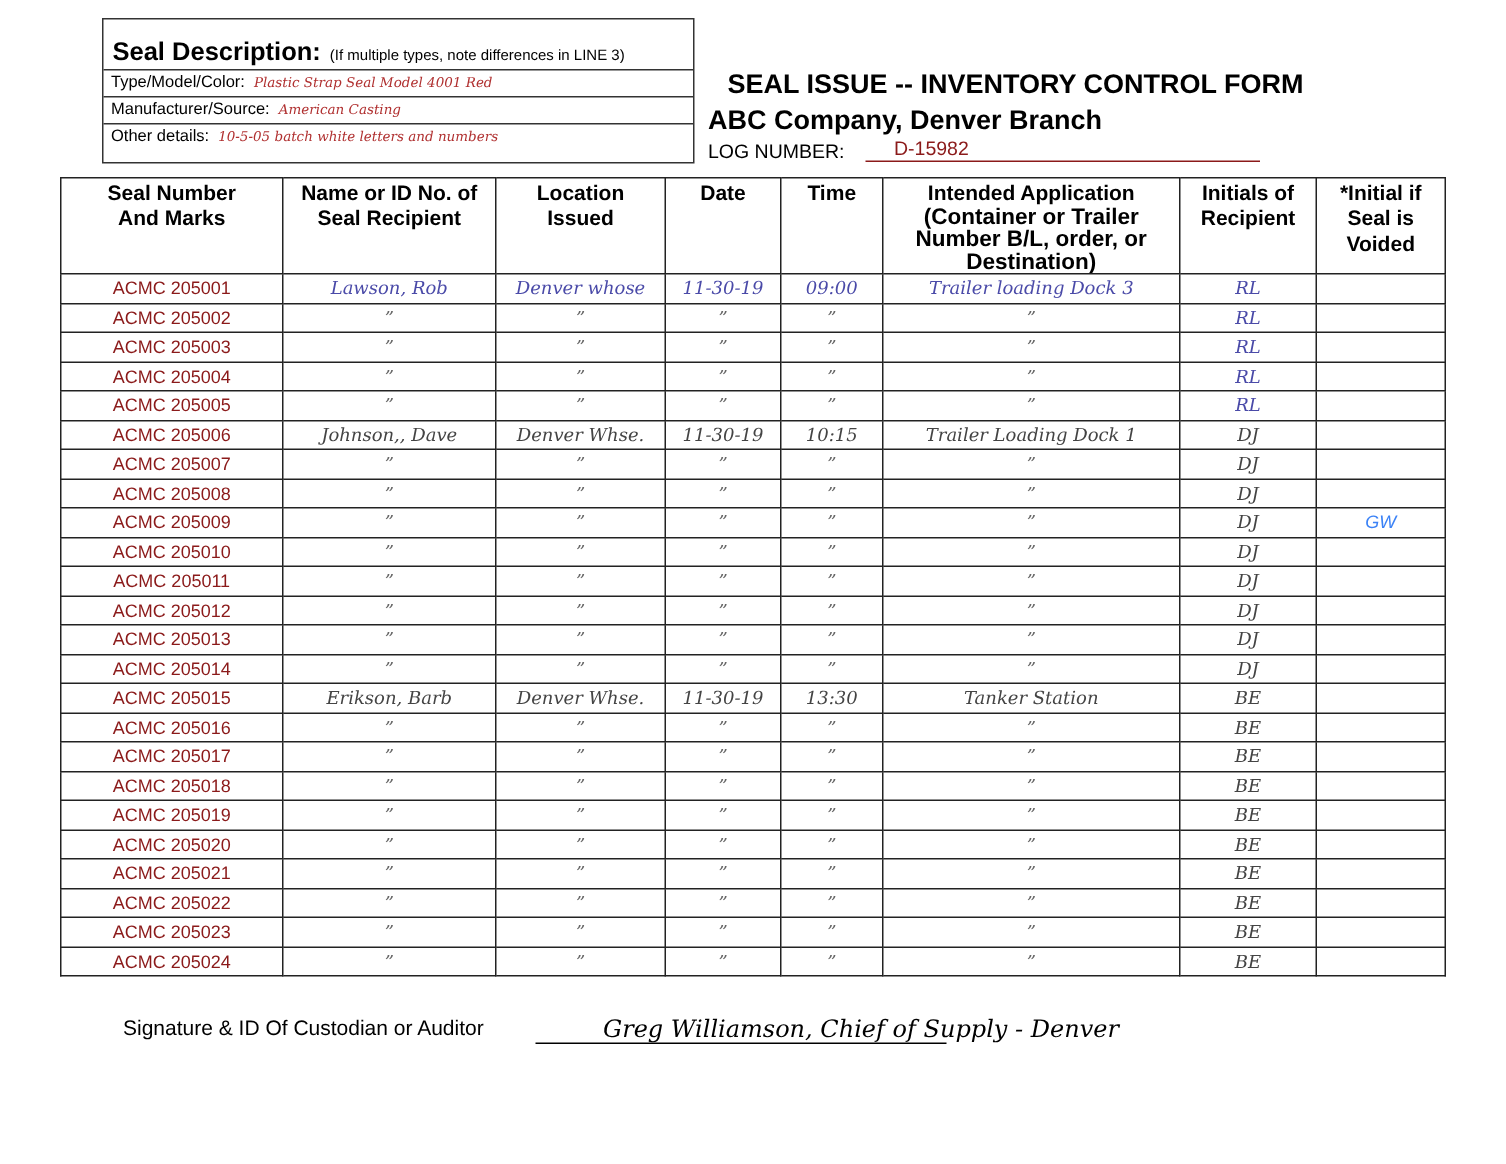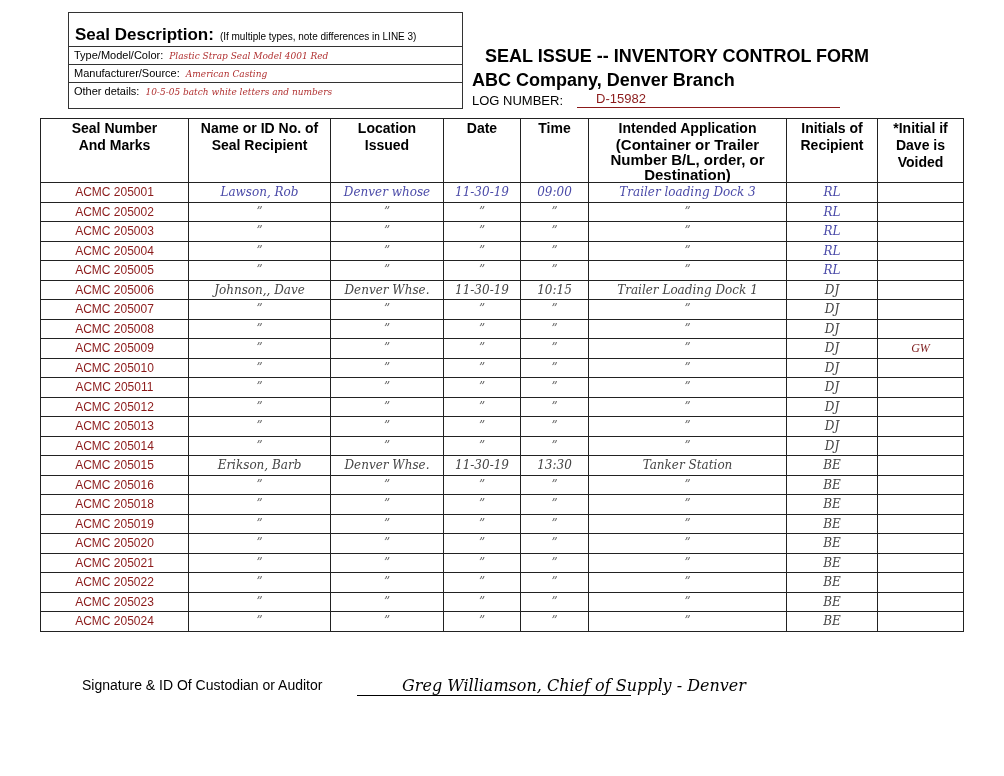--- a/index.html
+++ b/index.html
@@ -17,21 +17,21 @@
   .log-value { position:absolute; left:577px; top:91px; width:263px; border-bottom:1.5px solid #8b1a1a; color:#8b1a1a; font-size:13px; padding-left:19px; box-sizing:border-box; height:17px; }
   table.log { position:absolute; left:40px; top:118px; border-collapse:collapse; table-layout:fixed;border-radius:13px; }
   table.log th, table.log td { border:1.3px solid #222; padding:0; text-align:center; overflow:hidden; white-space:nowrap; }
   table.log th { font-size:14px; font-weight:bold; line-height:17px; vertical-align:top; height:52px; padding-top:1px; }
   table.log th .sub { font-size:15px; line-height:15px; display:block; }
   table.log td { height:18.5px; font-size:12px; }
   td.seal { color:#8b1a1a; font-size:12.5px; }
   td.hw { font-family:"DejaVu Serif", serif; font-style:italic; font-size:9.5px; color:#444; }
   td.hw.blue { color:#4a4aa8; }
   td.ditto { font-size:8px; color:#666; }
-  td.void { font-family:Liberation Serif, serif; font-style:italic; font-size:11px; color:#7f1d1d; }
+  td.void { font-family:Liberation Sans, sans-serif; font-style:italic; font-size:11px; color:#3b82f6; }
   .sig-label { position:absolute; left:82px; top:677px; font-size:14px; white-space:nowrap; }
   .sig-line { position:absolute; left:357px; top:678px; width:274px; border-bottom:1.8px solid #000; height:17px; }
   .sig-value { position:absolute; left:402px; top:676px; font-family:"DejaVu Serif", serif; font-style:italic; font-size:16px; white-space:nowrap; }
 </style>
 </head>
 <body>
 
 <div class="desc-box">
   <div class="desc-title-row">
     <span class="desc-title"><span>Seal Description:</span><span class="desc-note">(If multiple types, note differences in LINE 3)</span></span>
@@ -65,21 +65,21 @@
   </colgroup>
   <thead>
     <tr>
       <th style="white-space:normal;padding-left:22px;padding-right:22px;"><span>Seal Number And Marks</span></th>
       <th style="white-space:normal;padding:1px 4px 0;"><span>Name or ID No. of Seal Recipient</span></th>
       <th style="white-space:normal;padding:1px 20px 0;"><span>Location Issued</span></th>
       <th><span>Date</span></th>
       <th><span>Time</span></th>
       <th style="white-space:normal;"><span>Intended Application</span><span class="sub" style="padding:0 10px;">(Container or Trailer Number B/L, order, or Destination)</span></th>
       <th style="white-space:normal;padding:1px 6px 0;"><span>Initials of Recipient</span></th>
-      <th style="white-space:normal;padding:1px 8px 0;"><span>*Initial if Dave is Voided</span></th>
+      <th style="white-space:normal;padding:1px 8px 0;"><span>*Initial if Seal is Voided</span></th>
     </tr>
   </thead>
   <tbody id="log-body">
       <tr>
         <td class="seal">ACMC 205001</td>
         <td class="hw blue">Lawson, Rob</td>
         <td class="hw blue">Denver whose</td>
         <td class="hw blue">11-30-19</td>
         <td class="hw blue">09:00</td>
         <td class="hw blue">Trailer loading Dock 3</td>
@@ -230,20 +230,30 @@
         <td class="seal">ACMC 205016</td>
         <td class="hw ditto">”</td>
         <td class="hw ditto">”</td>
         <td class="hw ditto">”</td>
         <td class="hw ditto">”</td>
         <td class="hw ditto">”</td>
         <td class="hw">BE</td>
         <td class="void"></td>
       </tr>
       <tr>
+        <td class="seal">ACMC 205017</td>
+        <td class="hw ditto">”</td>
+        <td class="hw ditto">”</td>
+        <td class="hw ditto">”</td>
+        <td class="hw ditto">”</td>
+        <td class="hw ditto">”</td>
+        <td class="hw">BE</td>
+        <td class="void"></td>
+      </tr>
+      <tr>
         <td class="seal">ACMC 205018</td>
         <td class="hw ditto">”</td>
         <td class="hw ditto">”</td>
         <td class="hw ditto">”</td>
         <td class="hw ditto">”</td>
         <td class="hw ditto">”</td>
         <td class="hw">BE</td>
         <td class="void"></td>
       </tr>
       <tr>

